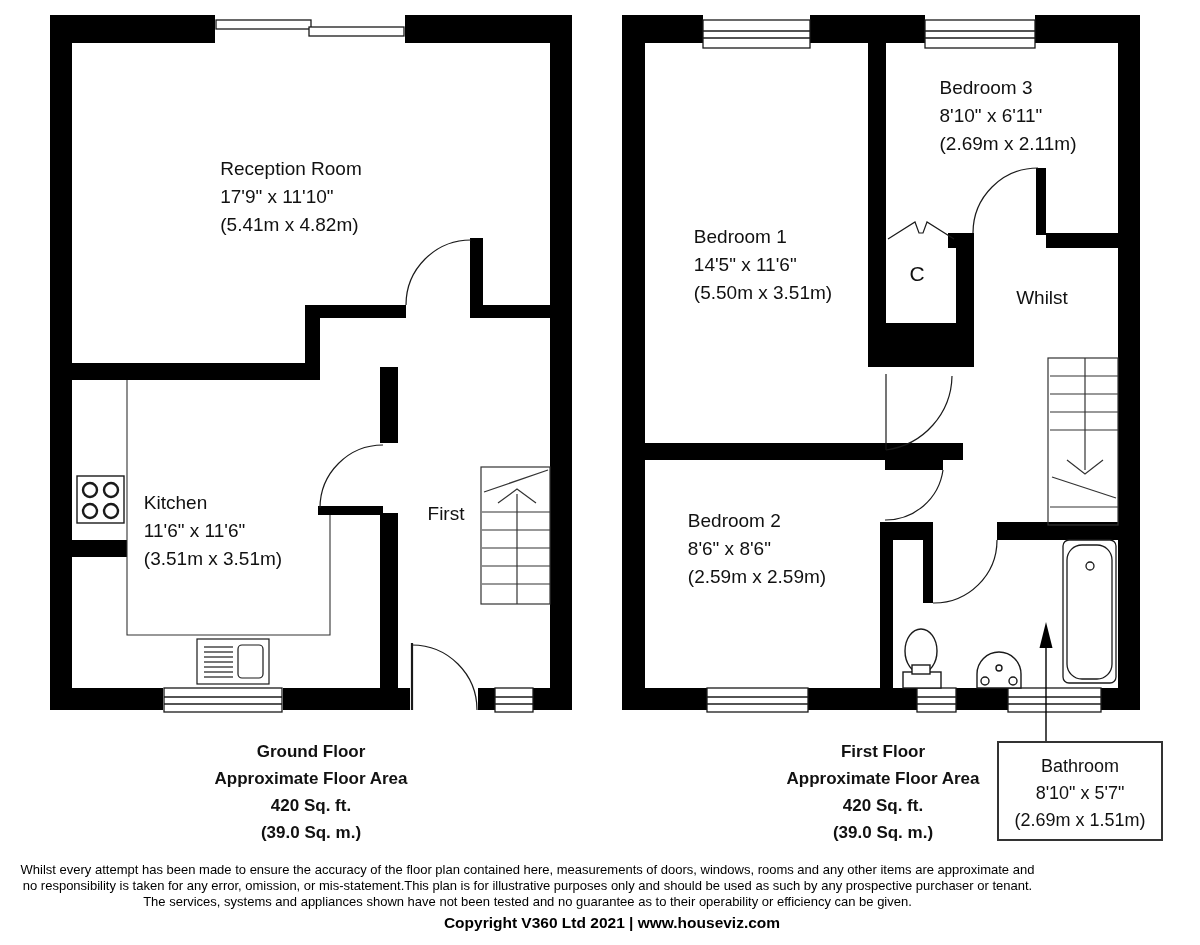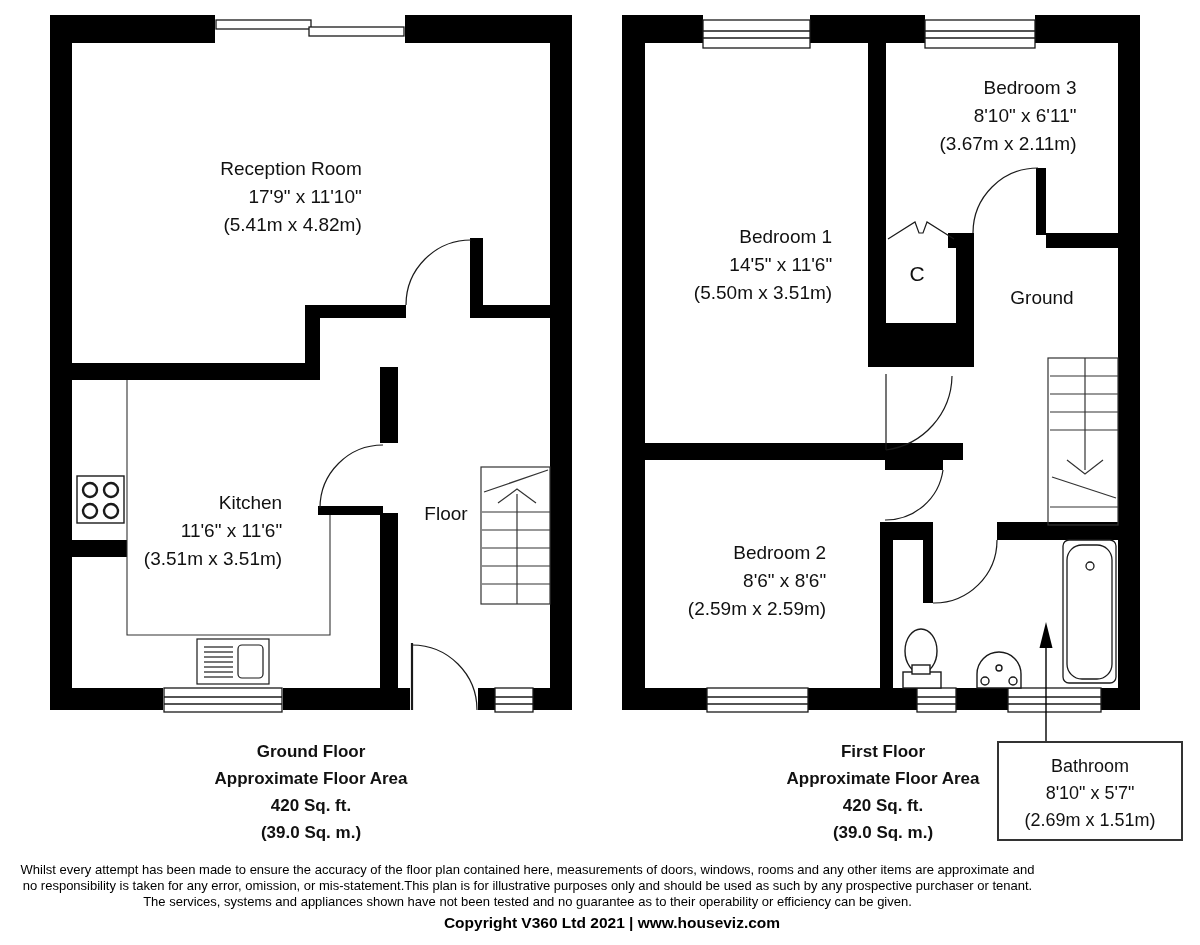--- a/index.html
+++ b/index.html
@@ -1,24 +1,24 @@
 <!DOCTYPE html>
 <html><head>
 <meta charset="utf-8">
 <style>
   html,body{margin:0;padding:0;background:#fff;}
   #page{position:relative;width:1200px;height:945px;background:#fff;overflow:hidden;
         font-family:"Liberation Sans", sans-serif;color:#111;}
   svg{position:absolute;left:0;top:0;}
-  .room-label{position:absolute;transform:translateX(-50%);text-align:right;
+  .room-label{position:absolute;transform:translateX(-50%);text-align:left;
               font-size:19px;line-height:28px;color:#111;white-space:nowrap;}
   .small-label{font-size:20px;line-height:24px;}
   .area-label{position:absolute;transform:translateX(-50%);text-align:center;
               font-size:17px;line-height:27px;font-weight:bold;white-space:nowrap;}
-  .bathroom-box{position:absolute;left:997px;top:741px;width:186px;height:100px;
+  .bathroom-box{position:absolute;left:997px;top:741px;width:166px;height:100px;
                 border:2px solid #333;background:#fff;text-align:center;
                 font-size:18px;line-height:27px;padding-top:10px;box-sizing:border-box;}
   .disclaimer{position:absolute;left:0;top:862px;width:1055px;text-align:center;
               font-size:13px;line-height:15.8px;color:#000;}
   .copyright{position:absolute;left:0;top:914px;width:1200px;text-align:center;
              font-size:15.5px;font-weight:bold;color:#000;padding-left:12px;}
 </style>
 </head>
 <body>
 
@@ -206,44 +206,44 @@
     <div>(5.41m x 4.82m)</div>
   </div>
 
   <div class="room-label" style="left:213px;top:489px">
     <div>Kitchen</div>
     <div>11'6" x 11'6"</div>
     <div>(3.51m x 3.51m)</div>
   </div>
 
   <div class="room-label" style="left:446px;top:500px">
-    <div>Floor</div>
+    <div>First</div>
   </div>
 
   <div class="room-label" style="left:763px;top:223px">
     <div>Bedroom 1</div>
     <div>14'5" x 11'6"</div>
     <div>(5.50m x 3.51m)</div>
   </div>
 
   <div class="room-label" style="left:1008px;top:74px">
     <div>Bedroom 3</div>
     <div>8'10" x 6'11"</div>
-    <div>(3.67m x 2.11m)</div>
+    <div>(2.69m x 2.11m)</div>
   </div>
 
   <div class="room-label small-label" style="left:917px;top:262px;font-size:21px">
     <div>C</div>
   </div>
 
   <div class="room-label" style="left:1042px;top:284px">
-    <div>Ground</div>
-  </div>
-
-  <div class="room-label" style="left:757px;top:539px">
+    <div>Whilst</div>
+  </div>
+
+  <div class="room-label" style="left:757px;top:507px">
     <div>Bedroom 2</div>
     <div>8'6" x 8'6"</div>
     <div>(2.59m x 2.59m)</div>
   </div>
 
   <div class="area-label" style="left:311px;top:738px">
     <div>Ground Floor</div>
     <div>Approximate Floor Area</div>
     <div>420 Sq. ft.</div>
     <div>(39.0 Sq. m.)</div>

